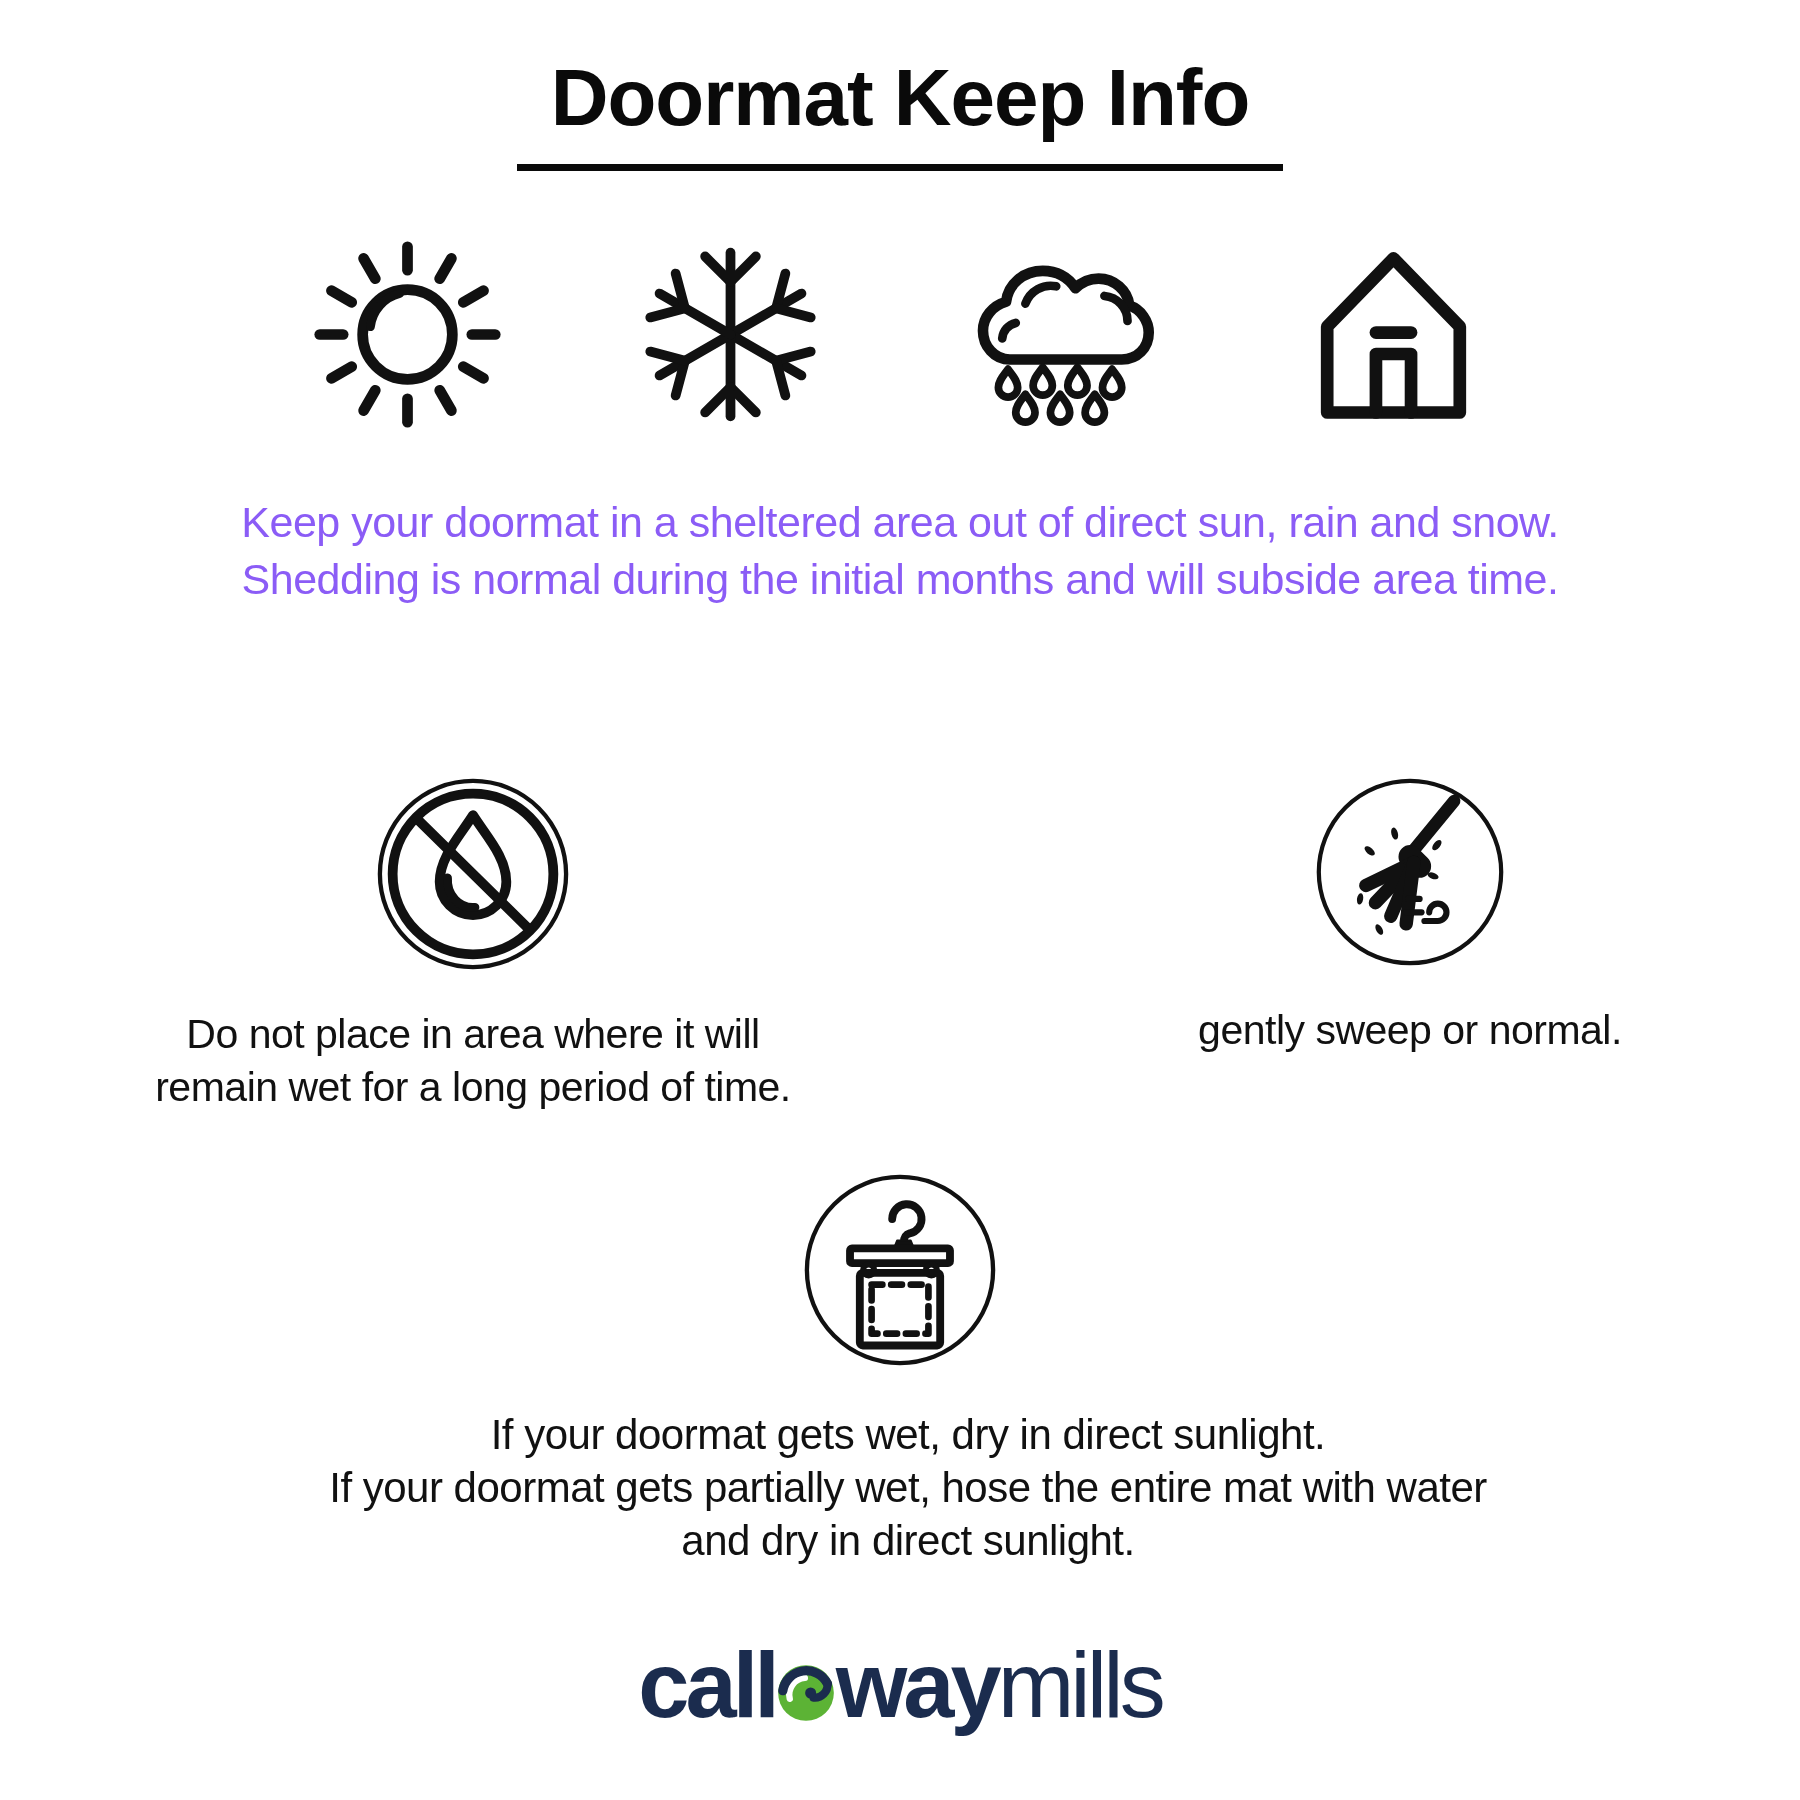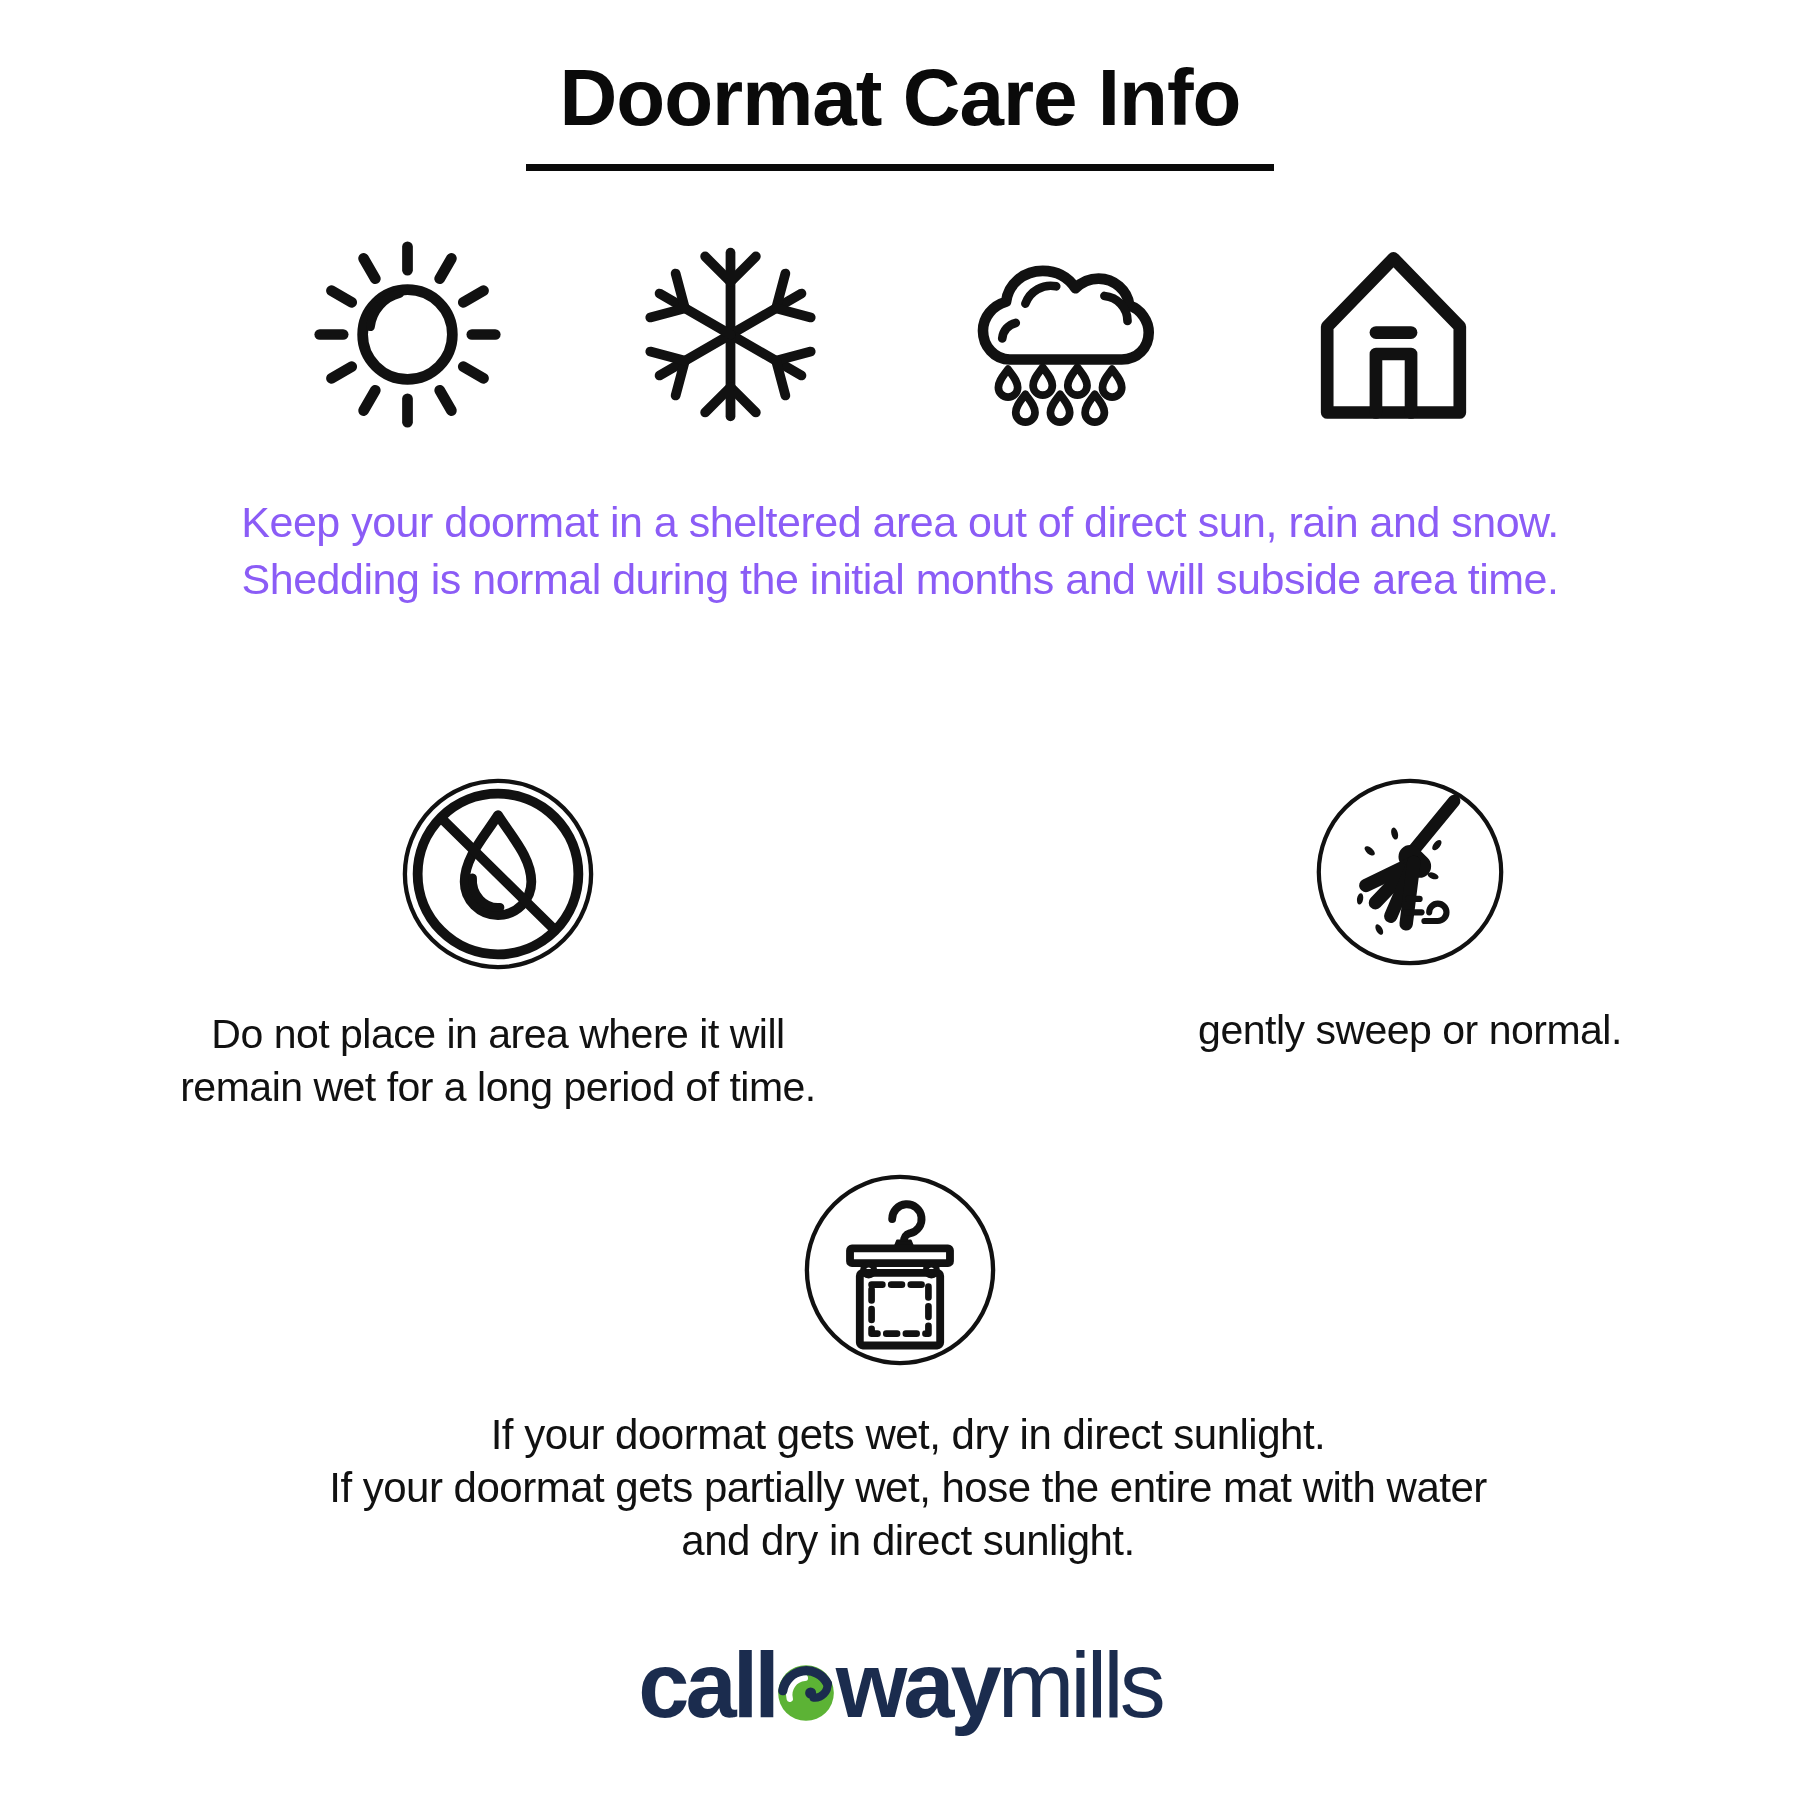--- a/index.html
+++ b/index.html
@@ -35,21 +35,21 @@
     text-align:center;
     font-size:43px;
     letter-spacing:-0.5px;
     line-height:57px;
     color:#8b5cf6;
   }
   .care-row{
     margin-top:168px;
     display:flex;
     justify-content:space-between;
-    padding:0 10px 0 118px;
+    padding:0 10px 0 93px;
   }
   .care-col{
     width:760px;
     display:flex;
     flex-direction:column;
     align-items:center;
   }
   .care-col .care-text{ margin-top:32px; text-align:center; font-size:41px; letter-spacing:-0.5px; line-height:53px; }
   .dry-section{
     margin-top:58px;
@@ -69,21 +69,21 @@
   .logo span{ font-size:92px; letter-spacing:-4px; color:var(--navy,#1b2c4e); }
   .logo svg{ vertical-align:-5px; margin:0 1px; }
   .stroke{ stroke:#111; fill:none; }
 </style>
 </head>
 <body>
 
 <div class="page">
 
   <div class="title-wrap">
-    <h1 class="title">Doormat Care Info</h1>
+    <h1 class="title">Doormat Keep Info</h1>
   </div>
 
   <div class="weather-row">
 
     <span>
       <svg width="195" height="195" viewBox="0 0 100 100">
         <g class="stroke" stroke-width="5.5" stroke-linecap="round">
           <circle cx="50" cy="50" r="23"></circle>
           <path d="M31,46 A20,20 0 0 1 46,29" stroke-width="4.5"></path>
           <line x1="83" y1="50" x2="95" y2="50"></line>

